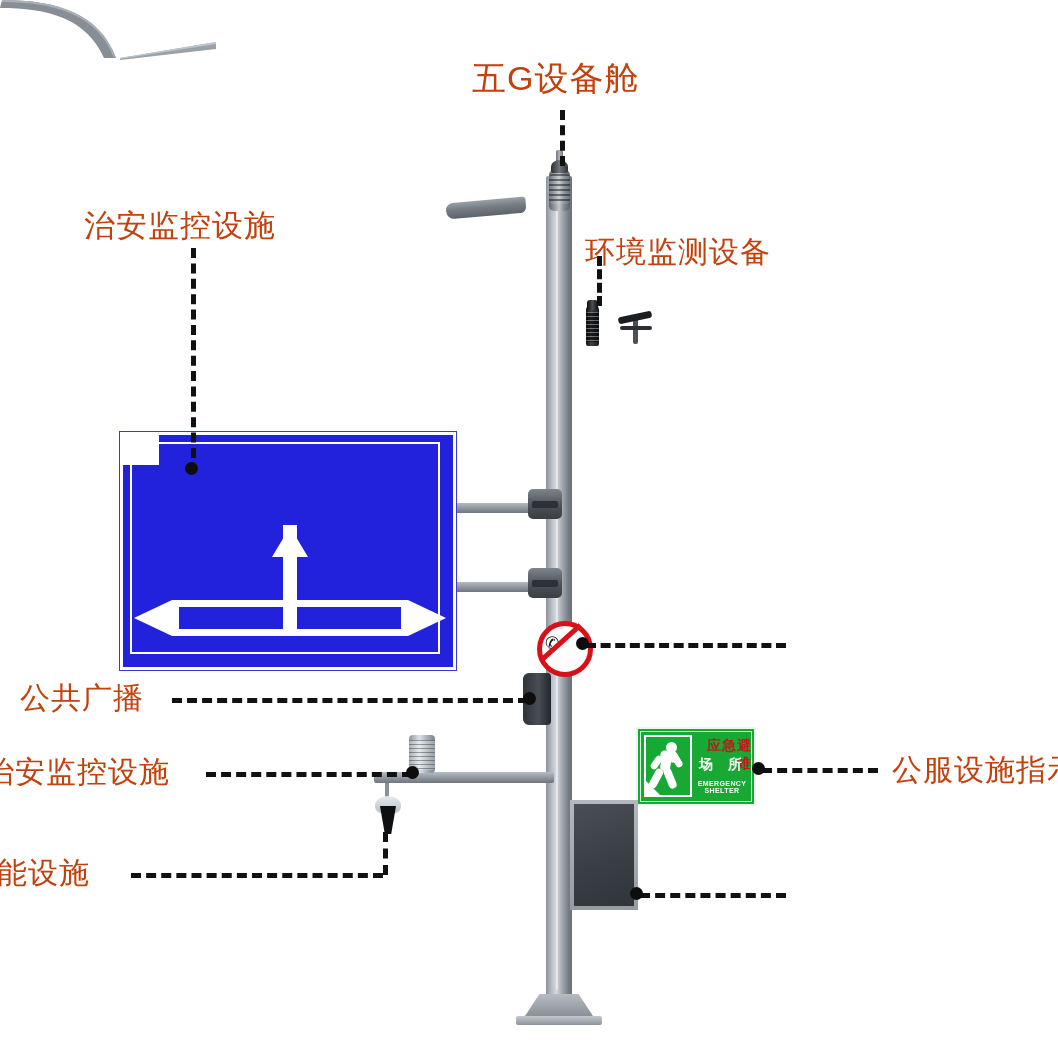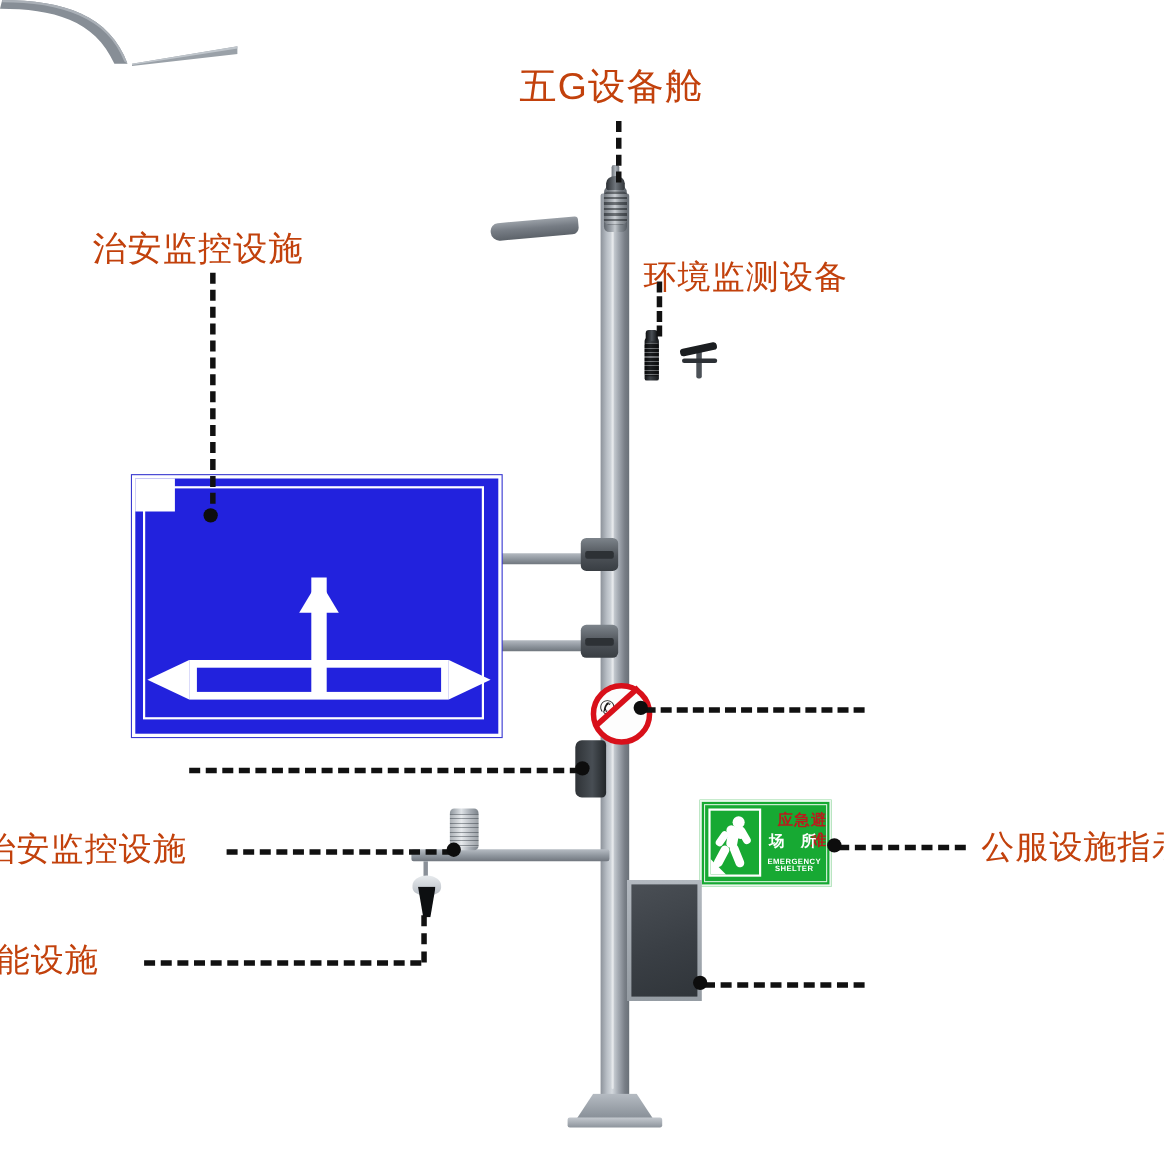--- a/index.html
+++ b/index.html
@@ -260,20 +260,21 @@
   <div class="dot" style="left:630px;top:887px;"></div>
 
   
   <div class="label" style="left:472px;top:56px;font-size:34px;">五G设备舱</div>
 
   <div class="label" style="left:585px;top:232px;font-size:30px;">环境监测设备</div>
 
   <div class="label" style="left:84px;top:205px;font-size:31px;">治安监控设施</div>
 
 
+  <div class="label" style="left:20px;top:678px;font-size:30px;">公共广播</div>
 
   <div class="label" style="left:-16px;top:752px;font-size:30px;">治安监控设施</div>
 
   <div class="label" style="left:-34px;top:853px;font-size:30px;">智能设施</div>
 
   <div class="label" style="left:892px;top:750px;font-size:30px;">公服设施指示牌</div>
 
 
 </div>
 

